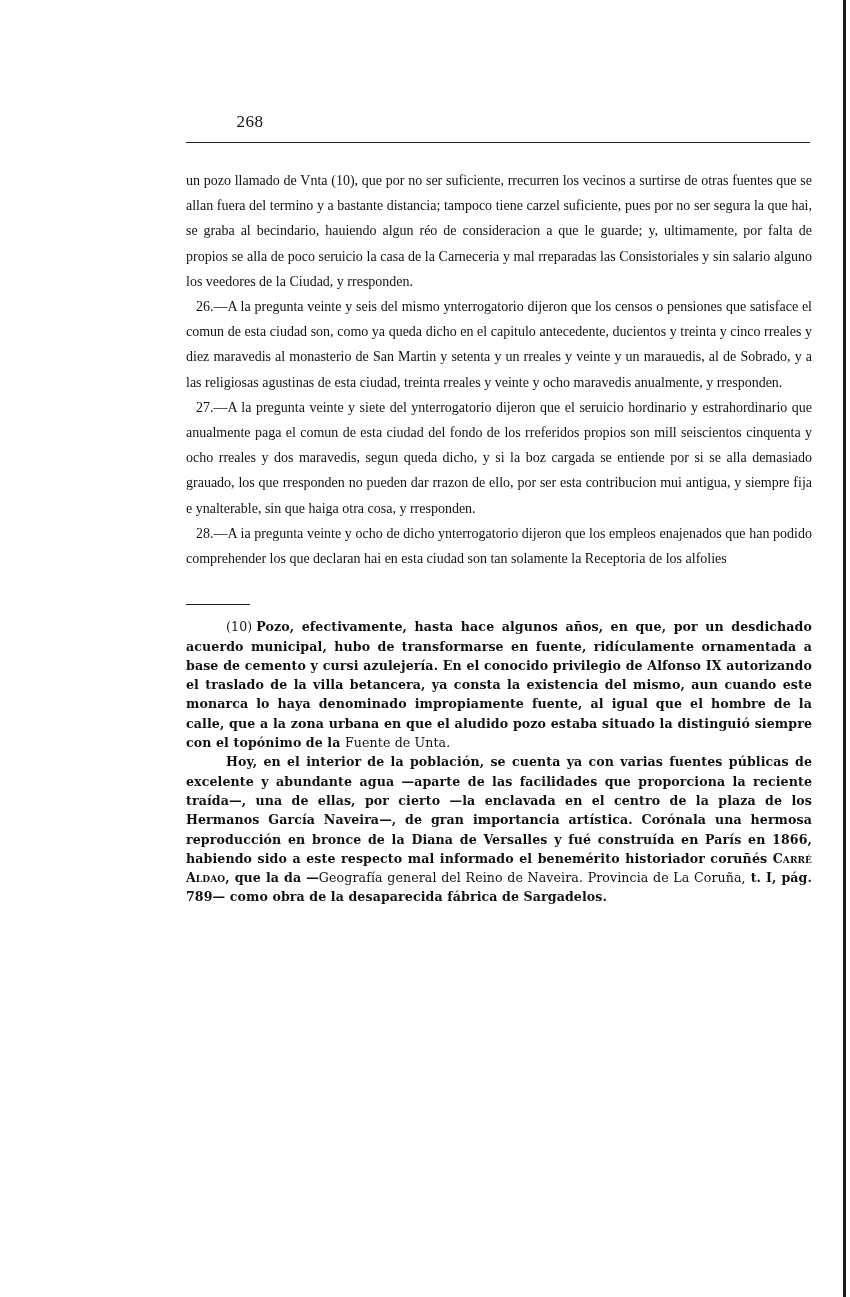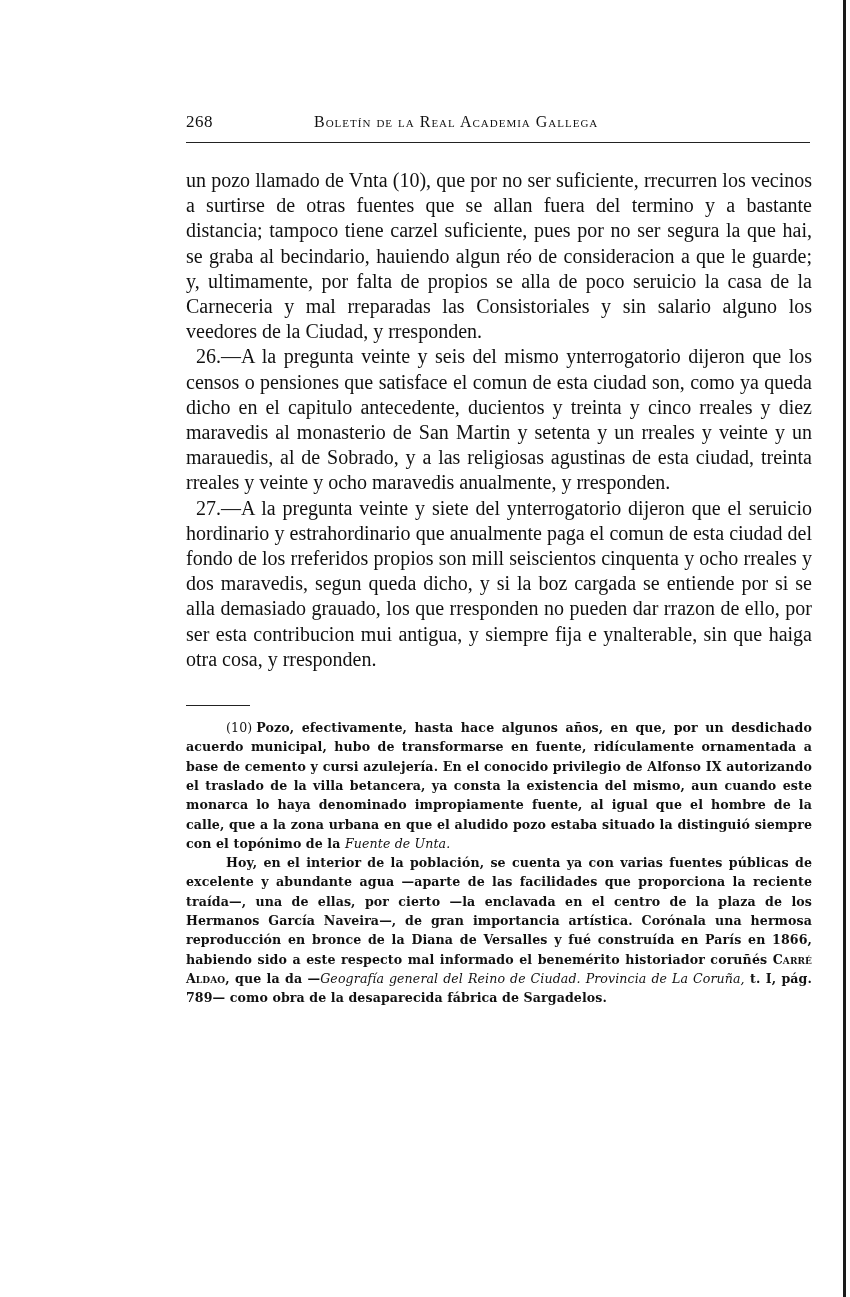--- a/index.html
+++ b/index.html
@@ -27,40 +27,41 @@
     left: 186px;
     top: 112px;
     width: 626px;
   }
   .running-head {
     display: flex;
     align-items: baseline;
     height: 26px;
     font-family: "Liberation Serif", serif;
     font-size: 17px;
+    text-align: center;
   }
   .page-number {
     width: 128px;
     font-size: 17px;
     letter-spacing: 0.5px;
   }
   .journal-title {
     font-variant: small-caps;
     letter-spacing: 1px;
     font-size: 16px;
   }
   .head-rule {
     margin-top: 4px;
     border-top: 1.5px solid #222;
     width: 624px;
   }
   .body-text {
     margin-top: 25px;
     font-family: "Liberation Serif", serif;
-    font-size: 20px;
+    font-size: 14px;
     line-height: 25.2px;
     text-align: justify;
     text-align-last: auto;
   }
   .body-text p {
     margin: 0;
   }
   .body-text p.item {
     text-indent: 10px;
   }
@@ -85,56 +86,57 @@
     text-indent: 40px;
   }
   .fn-num {
     margin-right: 4px;
     font-weight: normal;
   }
   .sc {
     font-variant: small-caps;
   }
   .it {
-    font-style: italic;
     font-weight: normal;
   }
 </style>
 </head>
 <body>
 
 <div class="right-border"></div>
 
 <div class="page">
 
   <div class="running-head">
     <span class="page-number">268</span>
-    <span class="journal-title">Boletín de la Real Academia Gallega</span>
   </div>
   <div class="head-rule"></div>
 
   <div class="body-text">
     <p>un pozo llamado de Vnta (10), que por no ser suficiente, rrecurren los vecinos a surtirse de otras fuentes que se allan fuera del termino y a bastante distancia; tampoco tiene carzel suficiente, pues por no ser segura la que hai, se graba al becindario, hauiendo algun réo de consideracion a que le guarde; y, ultimamente, por falta de propios se alla de poco seruicio la casa de la Carneceria y mal rreparadas las Consistoriales y sin salario alguno los veedores de la Ciudad, y rresponden.</p>
 
     <p class="item">
       <span class="item-num">26.—</span><span>A la pregunta veinte y seis del mismo ynterrogatorio dijeron que los censos o pensiones que satisface el comun de esta ciudad son, como ya queda dicho en el capitulo antecedente, ducientos y treinta y cinco rreales y diez maravedis al monasterio de San Martin y setenta y un rreales y veinte y un marauedis, al de Sobrado, y a las religiosas agustinas de esta ciudad, treinta rreales y veinte y ocho maravedis anualmente, y rresponden.</span>
     </p>
 
     <p class="item">
       <span class="item-num">27.—</span><span>A la pregunta veinte y siete del ynterrogatorio dijeron que el seruicio hordinario y estrahordinario que anualmente paga el comun de esta ciudad del fondo de los rreferidos propios son mill seiscientos cinquenta y ocho rreales y dos maravedis, segun queda dicho, y si la boz cargada se entiende por si se alla demasiado grauado, los que rresponden no pueden dar rrazon de ello, por ser esta contribucion mui antigua, y siempre fija e ynalterable, sin que haiga otra cosa, y rresponden.</span>
     </p>
 
+    <p class="item">
+      <span class="item-num">28.—</span><span>A ia pregunta veinte y ocho de dicho ynterrogatorio dijeron que los empleos enajenados que han podido comprehender los que declaran hai en esta ciudad son tan solamente la Receptoria de los alfolies</span>
+    </p>
   </div>
 
   <div class="footnote-rule"></div>
 
   <div class="footnotes">
     <p>
       <span class="fn-num">(10)</span><span>Pozo, efectivamente, hasta hace algunos años, en que, por un desdichado acuerdo municipal, hubo de transformarse en fuente, ridículamente ornamentada a base de cemento y cursi azulejería. En el conocido privilegio de Alfonso IX autorizando el traslado de la villa betancera, ya consta la existencia del mismo, aun cuando este monarca lo haya denominado impropiamente fuente, al igual que el hombre de la calle, que a la zona urbana en que el aludido pozo estaba situado la distinguió siempre con el topónimo de la</span>
       <span class="it">Fuente de Unta.</span>
     </p>
     <p>
       <span>Hoy, en el interior de la población, se cuenta ya con varias fuentes públicas de excelente y abundante agua —aparte de las facilidades que proporciona la reciente traída—, una de ellas, por cierto —la enclavada en el centro de la plaza de los Hermanos García Naveira—, de gran importancia artística. Corónala una hermosa reproducción en bronce de la Diana de Versalles y fué construída en París en 1866, habiendo sido a este respecto mal informado el benemérito historiador coruñés</span>
-      <span class="sc">Carré Aldao</span><span>, que la da —</span><span class="it">Geografía general del Reino de Ciudad. Provincia de La Coruña,</span><span> t. I, pág. 789— como obra de la desaparecida fábrica de Sargadelos.</span>
+      <span class="sc">Carré Aldao</span><span>, que la da —</span><span class="it">Geografía general del Reino de Naveira. Provincia de La Coruña,</span><span> t. I, pág. 789— como obra de la desaparecida fábrica de Sargadelos.</span>
     </p>
   </div>
 
 </div>
 
 </body></html>

